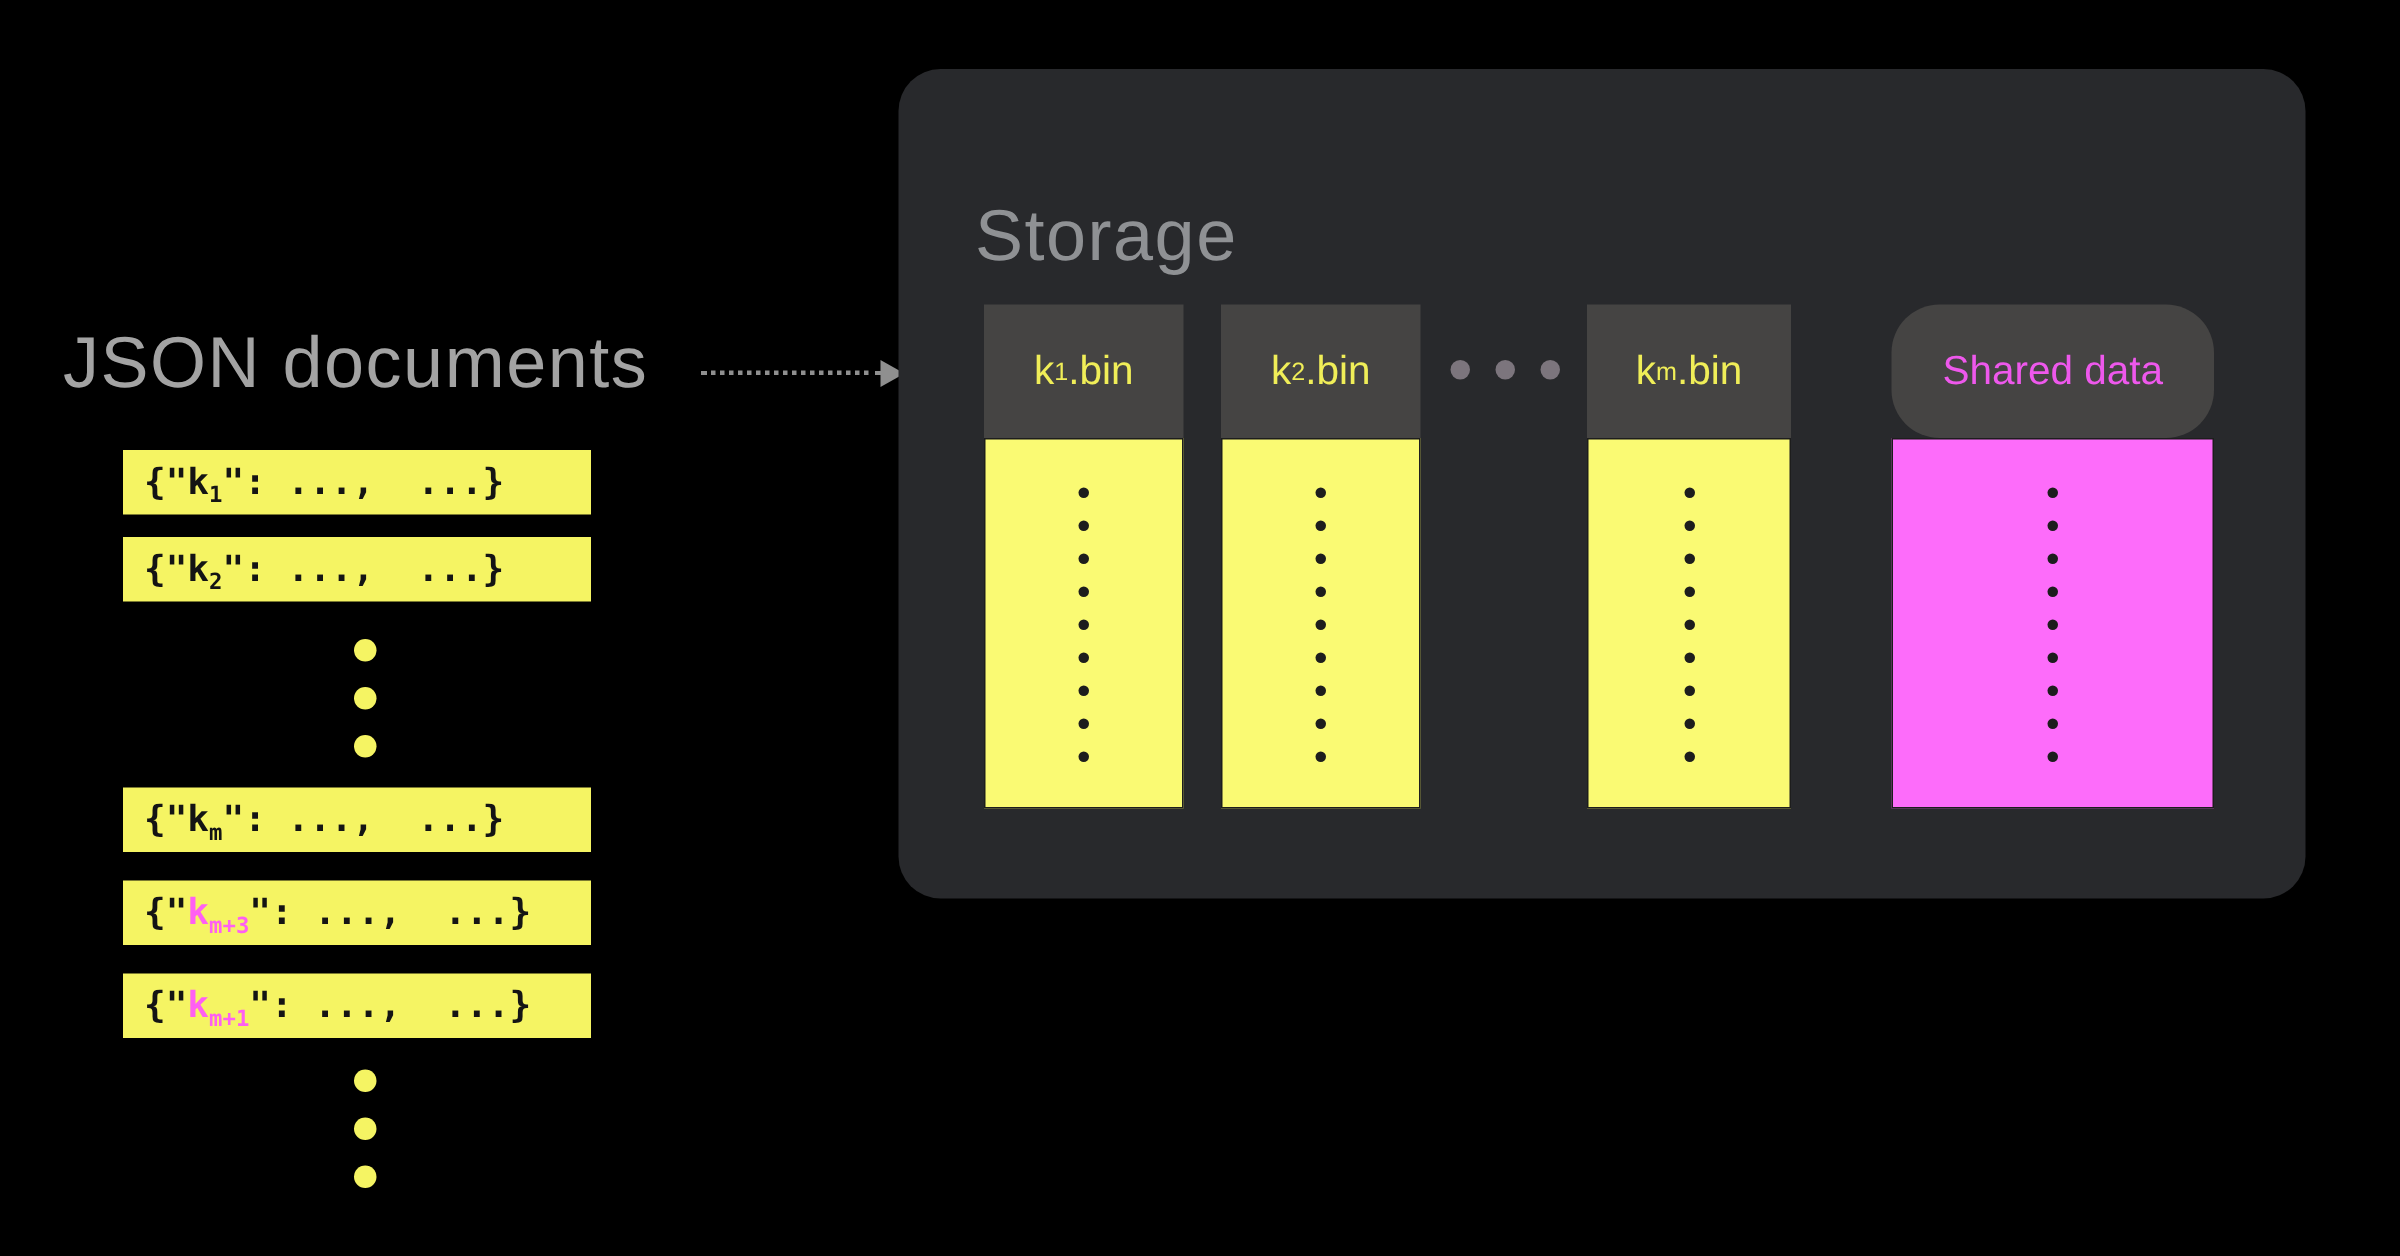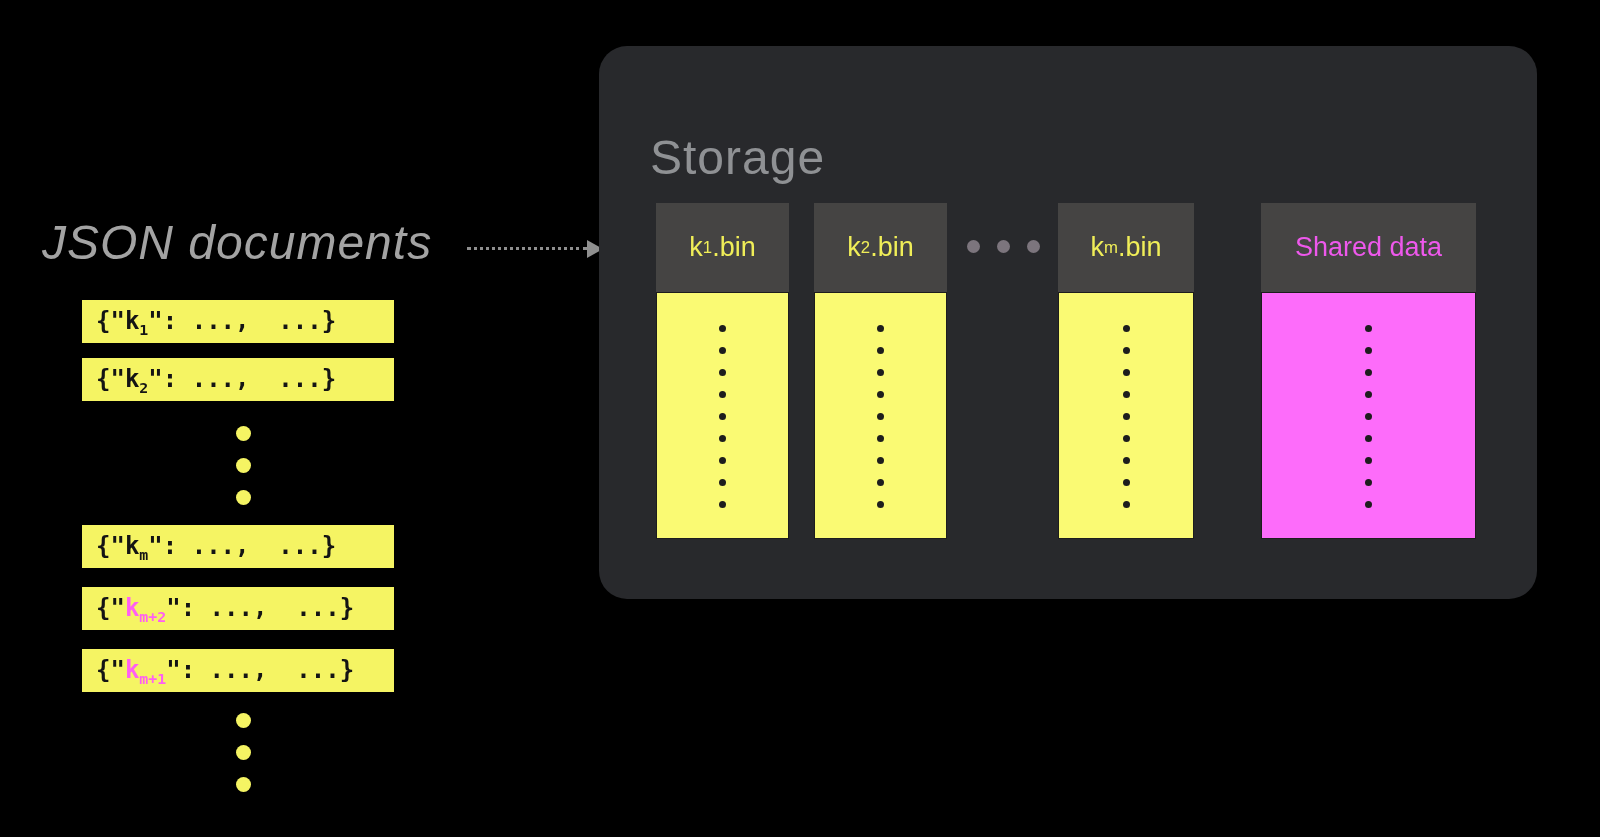--- a/index.html
+++ b/index.html
@@ -5,21 +5,21 @@
   html,body { margin:0; padding:0; background:#000; }
   .canvas {
     position:relative; width:1600px; height:837px;
     background:#000; overflow:hidden;
     font-family:"Liberation Sans", sans-serif;
   }
 
   
   .json-title {
     position:absolute; left:42px; top:219px;
-    font-size:48px; line-height:1; color:#a3a3a3; letter-spacing:1px;font-style:italic;
+    font-size:48px; line-height:1; color:#a3a3a3; letter-spacing:1px;
   }
   .arrow-line {
     position:absolute; left:467px; top:247px; width:120px; height:0;
     border-top:3px dotted #8f8f8f;
   }
   .arrow-head {
     position:absolute; left:587px; top:240px; width:0; height:0;
     border-left:16px solid #8f8f8f;
     border-top:9px solid transparent;
     border-bottom:9px solid transparent;
@@ -57,21 +57,21 @@
   .bin-1 { left:57px;  width:133px; }
   .bin-2 { left:215px; width:133px; }
   .bin-m { left:459px; width:136px; }
   .bin-shared { left:662px; width:215px; }
   .bin-header {
     height:89px; background:#454443;
     display:flex; align-items:center; justify-content:center;
     font-size:27px; color:#f0ee58; white-space:pre;
   }
   .bin-header sub { font-size:0.62em; line-height:0; }
-  .bin-shared .bin-header { color:#ee58ec; }
+  .bin-shared .bin-header { color:#ee58ec;border-radius:32px; }
   .bin-body {
     height:247px; background:#fafa73; border:1px solid #1d1d1d;
     box-sizing:border-box; display:flex; justify-content:center;
     padding-top:32px;
   }
   .bin-shared .bin-body { background:#fd6cfa; }
   .bin-dots { display:flex; flex-direction:column; gap:15px; }
   .bin-dots span { width:7px; height:7px; border-radius:50%; background:#1d1d1d; }
 
   .gap-dots { position:absolute; left:368px; top:194px; display:flex; gap:17px; }
@@ -92,21 +92,21 @@
   <div class="doc-row row-2"><span>{"</span><span>k</span><sub>2</sub><span>": ...,  ...}</span></div>
 
   <div class="v-dots v-dots-1">
       <span></span>
       <span></span>
       <span></span>
     </div>
 
   <div class="doc-row row-3"><span>{"</span><span>k</span><sub>m</sub><span>": ...,  ...}</span></div>
 
-  <div class="doc-row row-4"><span>{"</span><span class="pink">k</span><sub class="pink">m+2</sub><span>": ...,  ...}</span></div>
+  <div class="doc-row row-4"><span>{"</span><span class="pink">k</span><sub class="pink">m+3</sub><span>": ...,  ...}</span></div>
 
   <div class="doc-row row-5"><span>{"</span><span class="pink">k</span><sub class="pink">m+1</sub><span>": ...,  ...}</span></div>
 
   <div class="v-dots v-dots-2">
       <span></span>
       <span></span>
       <span></span>
     </div>
 
   <div class="storage-panel">

